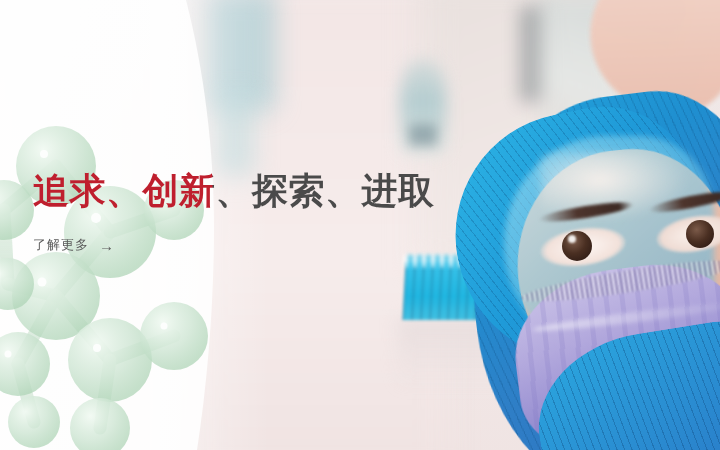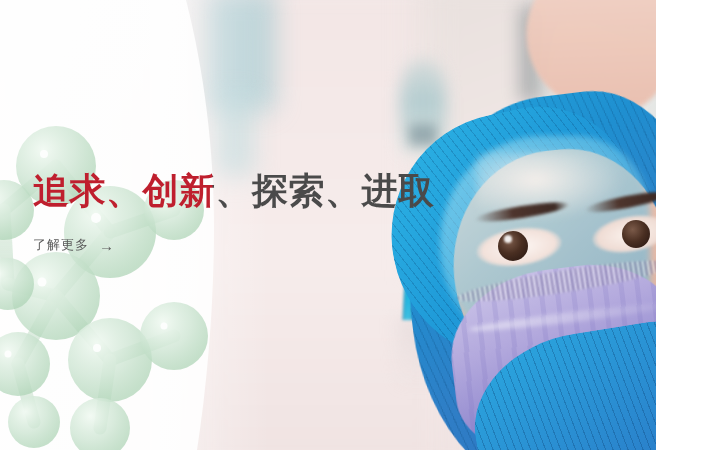--- a/index.html
+++ b/index.html
@@ -1,20 +1,20 @@
 <!DOCTYPE html>
 <html><head>
 <meta charset="utf-8">
 <style>
   html,body{margin:0;padding:0;background:#fff;}
   body{font-family:"Liberation Sans","DejaVu Sans",sans-serif;}
 
   .hero{
     position:relative;
-    width:656px;height:450px;
+    width:720px;height:450px;
     overflow:hidden;
     background:#fca5a5;
   }
 
   
   .photo{position:absolute;inset:0;overflow:hidden;}
 
   .photo-base{
     position:absolute;inset:-40px;
     background:

